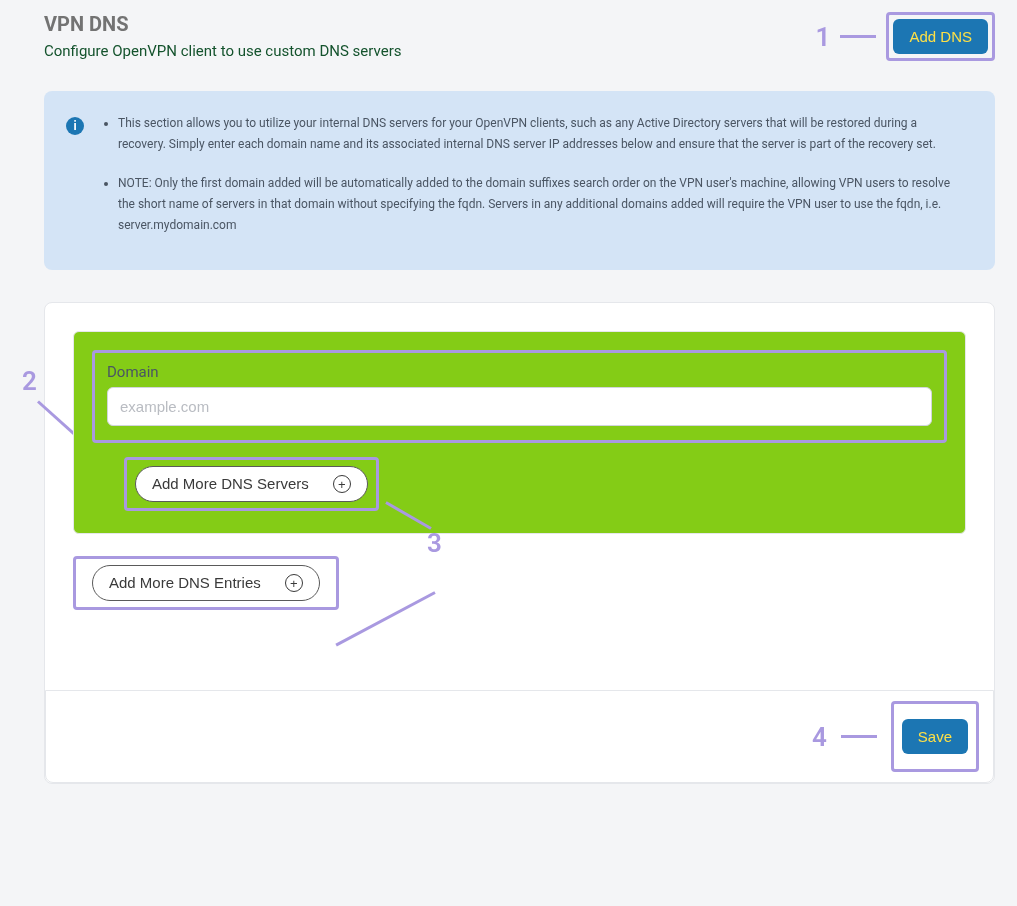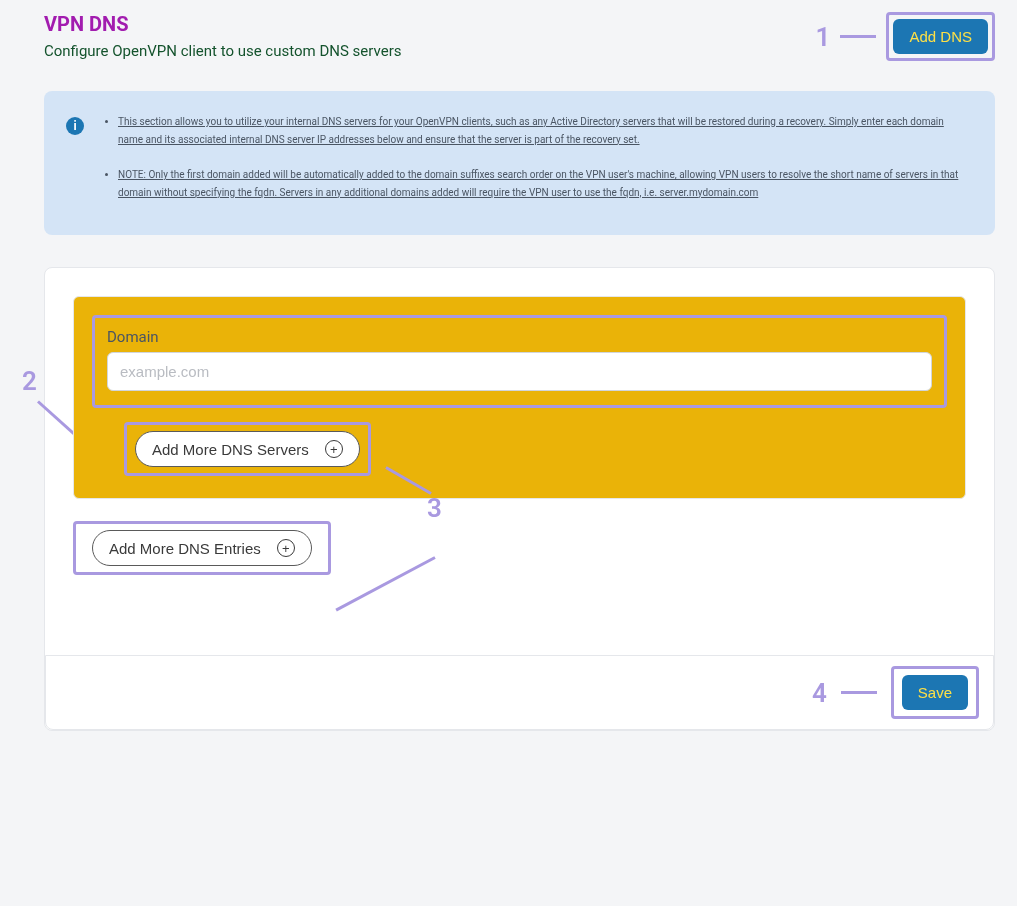--- a/index.html
+++ b/index.html
@@ -12,21 +12,21 @@
     }
     .page { padding: 12px 22px 22px 44px; }
     .header-row {
       display: flex;
       justify-content: space-between;
       align-items: flex-start;
     }
     .header-text h1 {
       font-size: 20px;
       font-weight: 700;
-      color: #a21caf;
+      color: #737373;
       margin-bottom: 6px;
     }
     .header-text p {
       font-size: 15px;
       color: #14532d;
     }
     .btn-primary {
       background: #1c76b3;
       color: #fde047;
       border: none;
@@ -76,24 +76,24 @@
       color: #fff;
       font-size: 12px;
       font-weight: bold;
       display: flex;
       align-items: center;
       justify-content: center;
       flex-shrink: 0;
       margin-top: 4px;
     }
     .info-banner ul { list-style: disc; padding-left: 20px; }
-    .info-banner li { margin-bottom: 18px; font-size: 10px; line-height: 1.75; text-decoration: underline; }
+    .info-banner li { margin-bottom: 18px; font-size: 12px; line-height: 1.75; }
     .info-banner li:last-child { margin-bottom: 0; }
     .entry {
-      background: #eab308;
+      background: #84cc16;
       border: 1px solid #e5e7eb;
       border-radius: 6px;
       padding: 18px 18px 22px 18px;
       margin-bottom: 22px;
     }
     .highlight-wrap {
       border: 3px solid #a999e0;
       border-radius: 4px;
       padding: 10px 12px 14px 12px;
       margin-bottom: 10px;
@@ -115,22 +115,22 @@
     .trash-icon { cursor: pointer; flex-shrink: 0; }
     .btn-outline {
       background: #fff;
       border: 1px solid #5a5a5a;
       color: #3a3a3a;
       border-radius: 20px;
       padding: 8px 16px;
       font-size: 15px;
       cursor: pointer;
       display: inline-flex;
-      align-items: center;
-      gap: 16px;
+      align-items: flex-start;
+      gap: 24px;
     }
     .plus-circle {
       width: 18px;
       height: 18px;
       border: 1.5px solid #3a3a3a;
       border-radius: 50%;
       display: inline-flex;
       align-items: center;
       justify-content: center;
       font-size: 13px;
@@ -158,21 +158,21 @@
       padding: 10px 14px;
       display: flex;
       justify-content: flex-end;
       align-items: center;
       gap: 8px;
       margin-top: 60px;
     }
     .save-highlight {
       border: 3px solid #a999e0;
       border-radius: 4px;
-      padding: 6px 8px;
+      padding: 15px 8px;
       display: inline-block;
     }
     .outer-card { background: #fff; border: 1px solid #e5e7eb; border-radius: 8px; margin-top: 32px; }
     .annot-2 {
       position: absolute;
       left: 22px;
       top: 366px;
       font-size: 26px;
       font-weight: 600;
       color: #a999e0;

